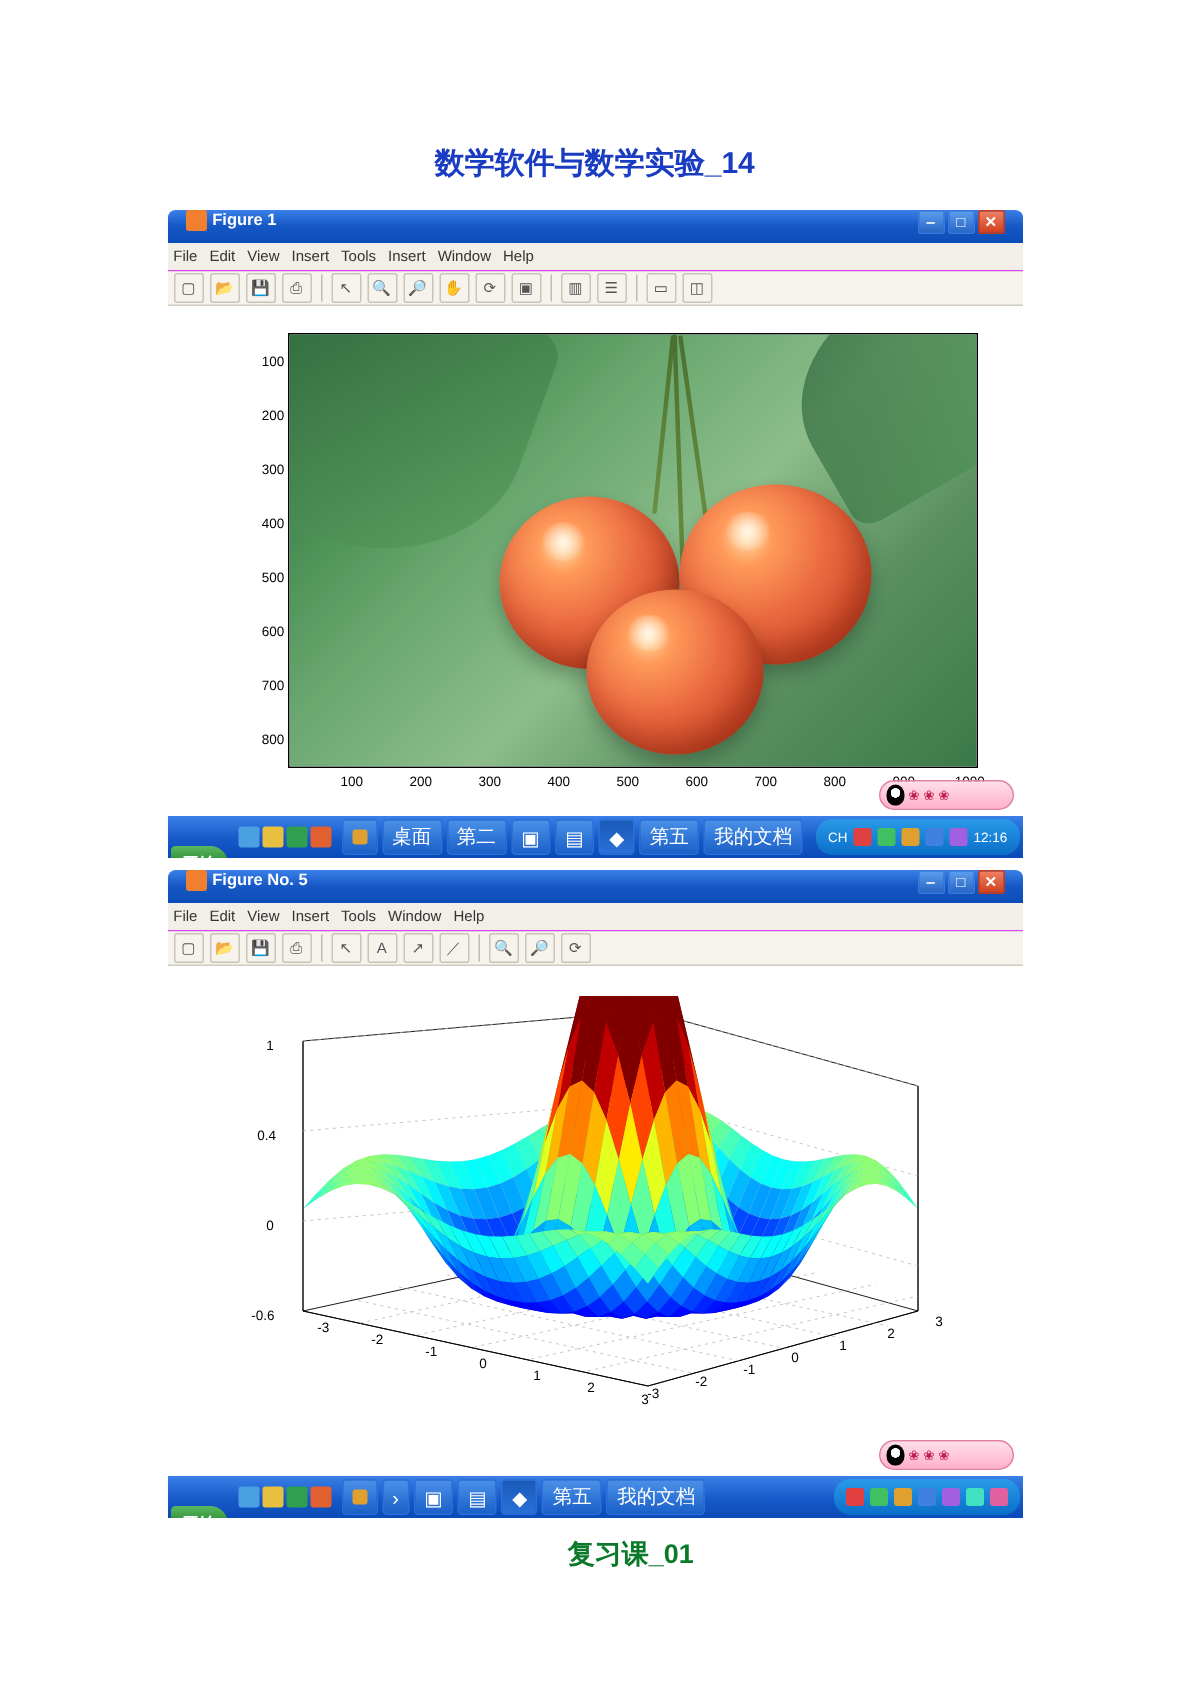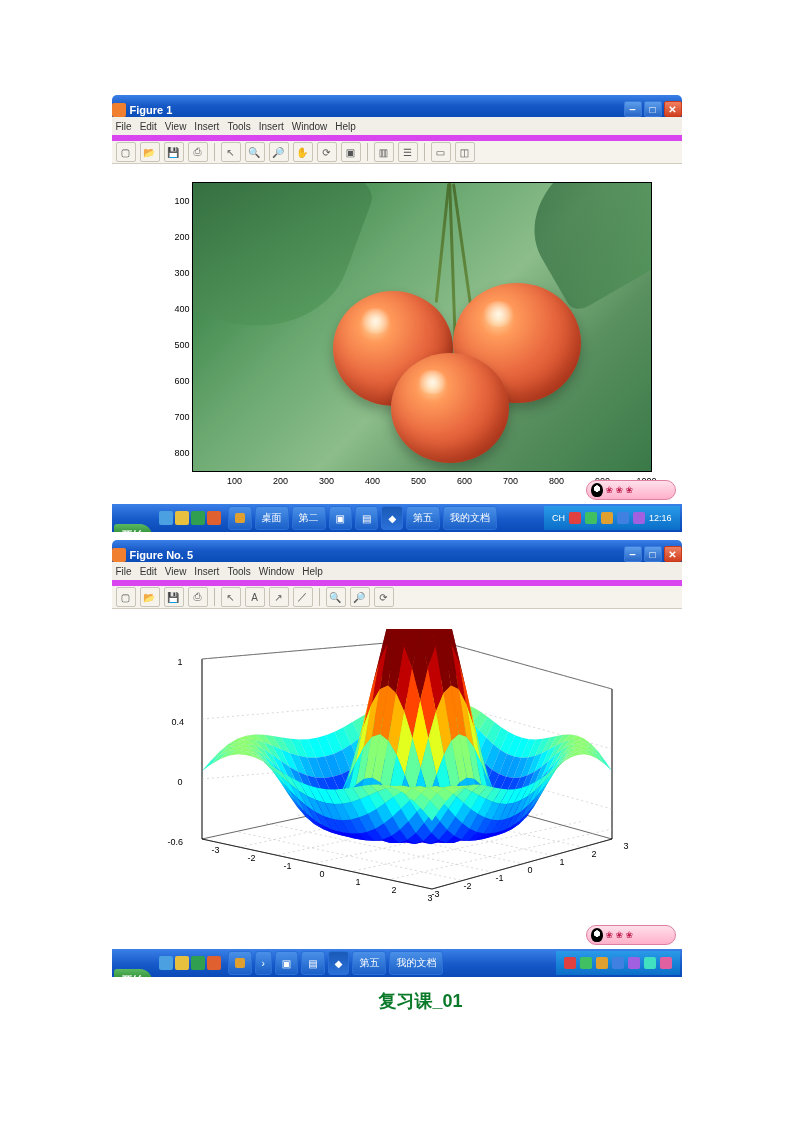--- a/index.html
+++ b/index.html
@@ -32,23 +32,23 @@
   .screenshot {
     width: 570px;
     margin: 0 auto 8px auto;
     display: block;
   }
   
   .titlebar {
     height: 22px;
     background: linear-gradient(to bottom, #3a80e8 0%, #1557c4 50%, #0a4db8 100%);
     display: flex;
-    align-items: flex-end;
+    align-items: flex-start;
     justify-content: space-between;
-    padding: 0 0;
+    padding: 0 12px;
     color: #fff;
     font-size: 11px;
     font-weight: bold;
     border-radius: 5px 5px 0 0;
   }
   .titlebar .left {
     display: flex;
     align-items: center;
     gap: 4px;
   }
@@ -72,21 +72,21 @@
   .winbtn.close { background: linear-gradient(to bottom,#f08060,#d04020); border-color:#c83a1a;}
   .menubar {
     height: 18px;
     background: #f2efe8;
     display:flex;
     align-items:center;
     padding: 0 4px;
     gap: 8px;
     font-size: 10px;
     color: #333;
-    border-bottom: 6px solid #d946ef;
+    border-bottom: 1px solid #d946ef;
   }
   .toolbar {
     height: 22px;
     background: #f6f3ec;
     border-bottom: 1px solid #d0ccc0;
     display:flex;
     align-items:center;
     padding: 0 4px;
     gap: 4px;
   }
@@ -184,32 +184,32 @@
     color:#fff; font-size:11px; font-style:italic; font-weight:bold;
     display:flex; align-items:center;margin-top:35px;
   }
   .tbitem {
     height:22px;
     background: linear-gradient(to bottom,#4a90e8,#1a60c8);
     border:1px solid #2a70d8;
     border-radius:3px;
     padding:0 6px;
     color:#fff;
-    font-size:10px;
+    font-size:13px;
     display:flex; align-items:center;
     gap:3px;
   }
   .tbitem.active { background: linear-gradient(to bottom,#1a5ab8,#2a70d8);}
   .systray {
     margin-left:auto;
     height:24px;
     background: linear-gradient(to bottom,#2a9ae8,#0a6ec8);
     display:flex; align-items:center; gap:4px;
     padding:0 8px;
-    color:#fff; font-size:9px;
+    color:#fff; font-size:9px;border-radius:11px;
   }
   .trayicon { width:12px;height:12px;border-radius:2px; }
   .ql { display:flex; gap:2px; padding:0 4px;}
   .qlicon { width:14px;height:14px;border-radius:2px;}
   
   .fig2-plot {
     height: 340px;
     position:relative;
     background:#fff;
   }
@@ -223,20 +223,21 @@
   .grid3d { stroke:#b0b0b0; stroke-width:0.5; stroke-dasharray:2 3;}
   .zlabel { position:absolute; font-size:9px; color:#000;}
   .xlabel { position:absolute; font-size:9px; color:#000;}
   .ylabel { position:absolute; font-size:9px; color:#000;}
 </style>
 </head>
 <body>
 
 <div class="page">
 
+  <div class="main-title">数学软件与数学实验_14</div>
 
   <div class="screenshot">
     <div class="titlebar">
       <div class="left">
         <span class="appicon"></span>
         <span>Figure 1</span>
       </div>
       <div class="winbtns">
         <div class="winbtn">‒</div>
         <div class="winbtn">□</div>

